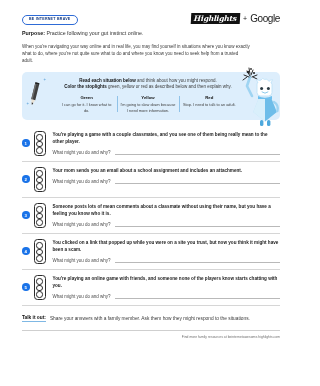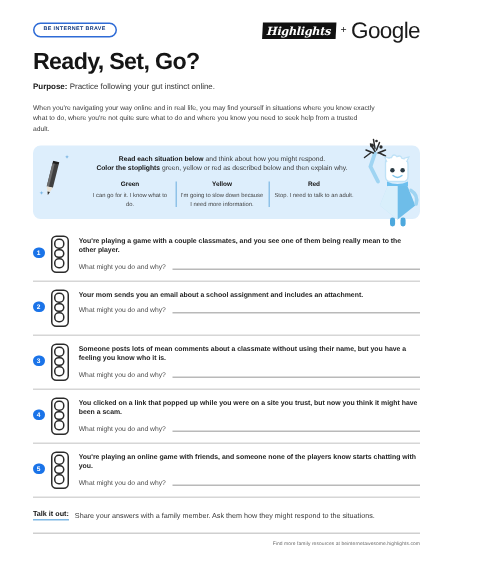--- a/index.html
+++ b/index.html
@@ -59,21 +59,21 @@
     letter-spacing: -0.2px;
     line-height: 1;
     transform: skewX(-3deg);
   }
   .logo-plus {
     font-size: 7px;
     color: #1a1a1a;
     font-weight: 500;
   }
   .logo-google {
-    font-size: 15px;
+    font-size: 10px;
     color: #1a1a1a;
     letter-spacing: -0.4px;
     font-weight: 400;
     line-height: 1;
   }
 
   
   .title {
     padding: 6px 22px 0 22px;
     font-size: 15.5px;
@@ -297,21 +297,20 @@
 
   <div class="header">
     <div class="brand-badge">BE INTERNET BRAVE</div>
     <div class="logo-row">
       <span class="logo-highlights">Highlights</span>
       <span class="logo-plus">+</span>
       <span class="logo-google">Google</span>
     </div>
   </div>
 
-  <div class="title">Ready, Set, Go?</div>
 
   <div class="purpose-line">
     <span class="purpose-label">Purpose:</span>
     <span>Practice following your gut instinct online.</span>
   </div>
 
   <div class="intro">When you're navigating your way online and in real life, you may find yourself in situations where you know exactly what to do, where you're not quite sure what to do and where you know you need to seek help from a trusted adult.</div>
 
   <div class="bluebox-wrap">
     <div class="bluebox">

